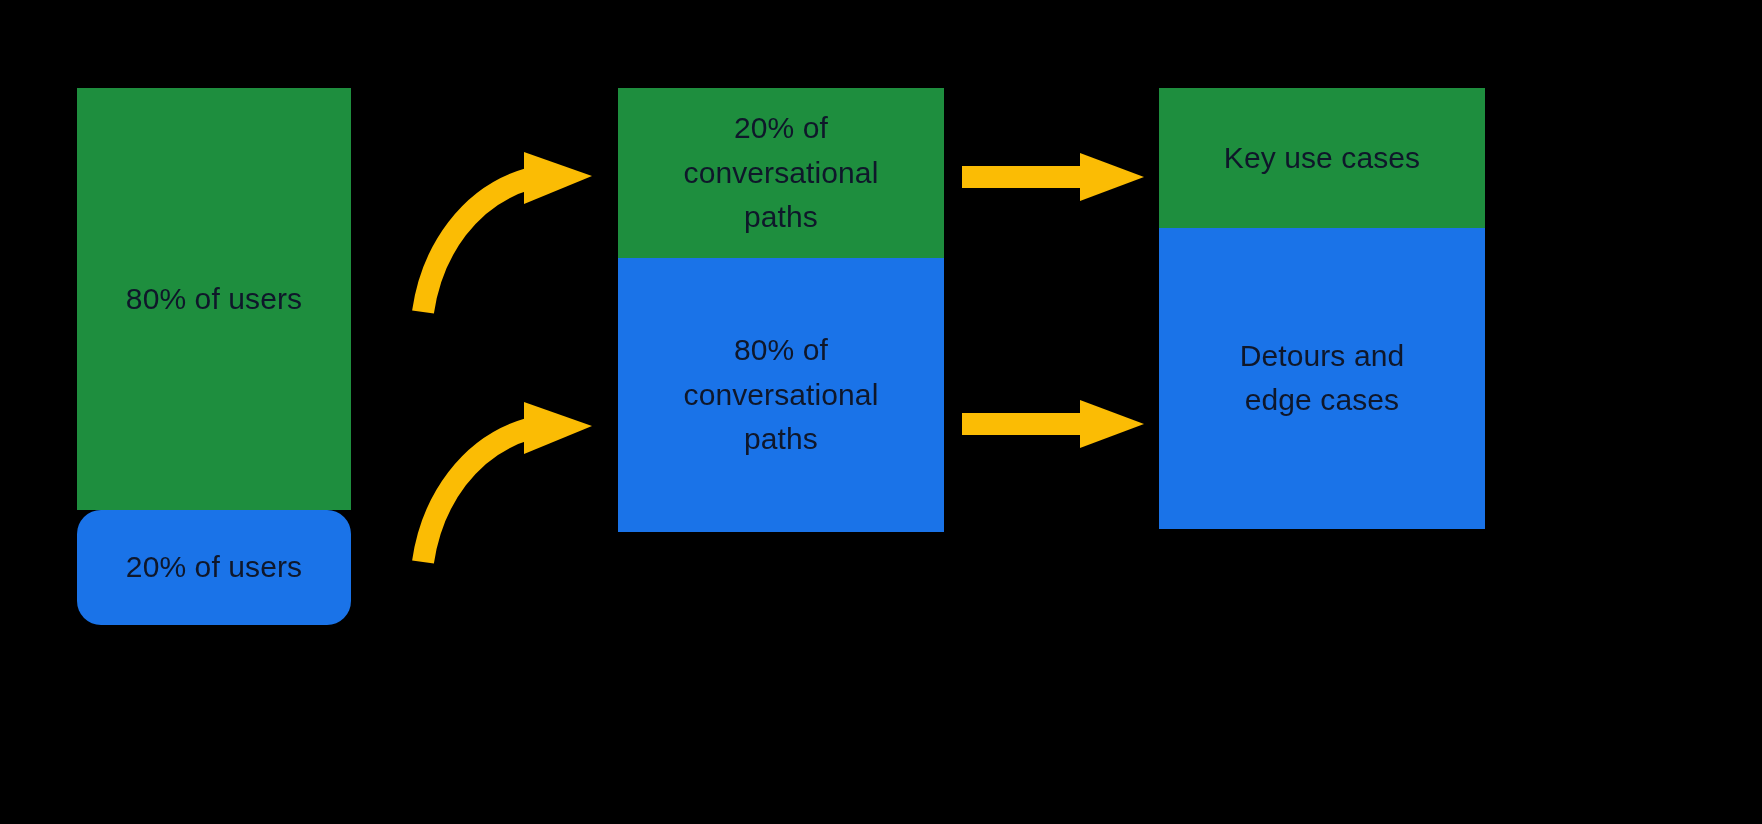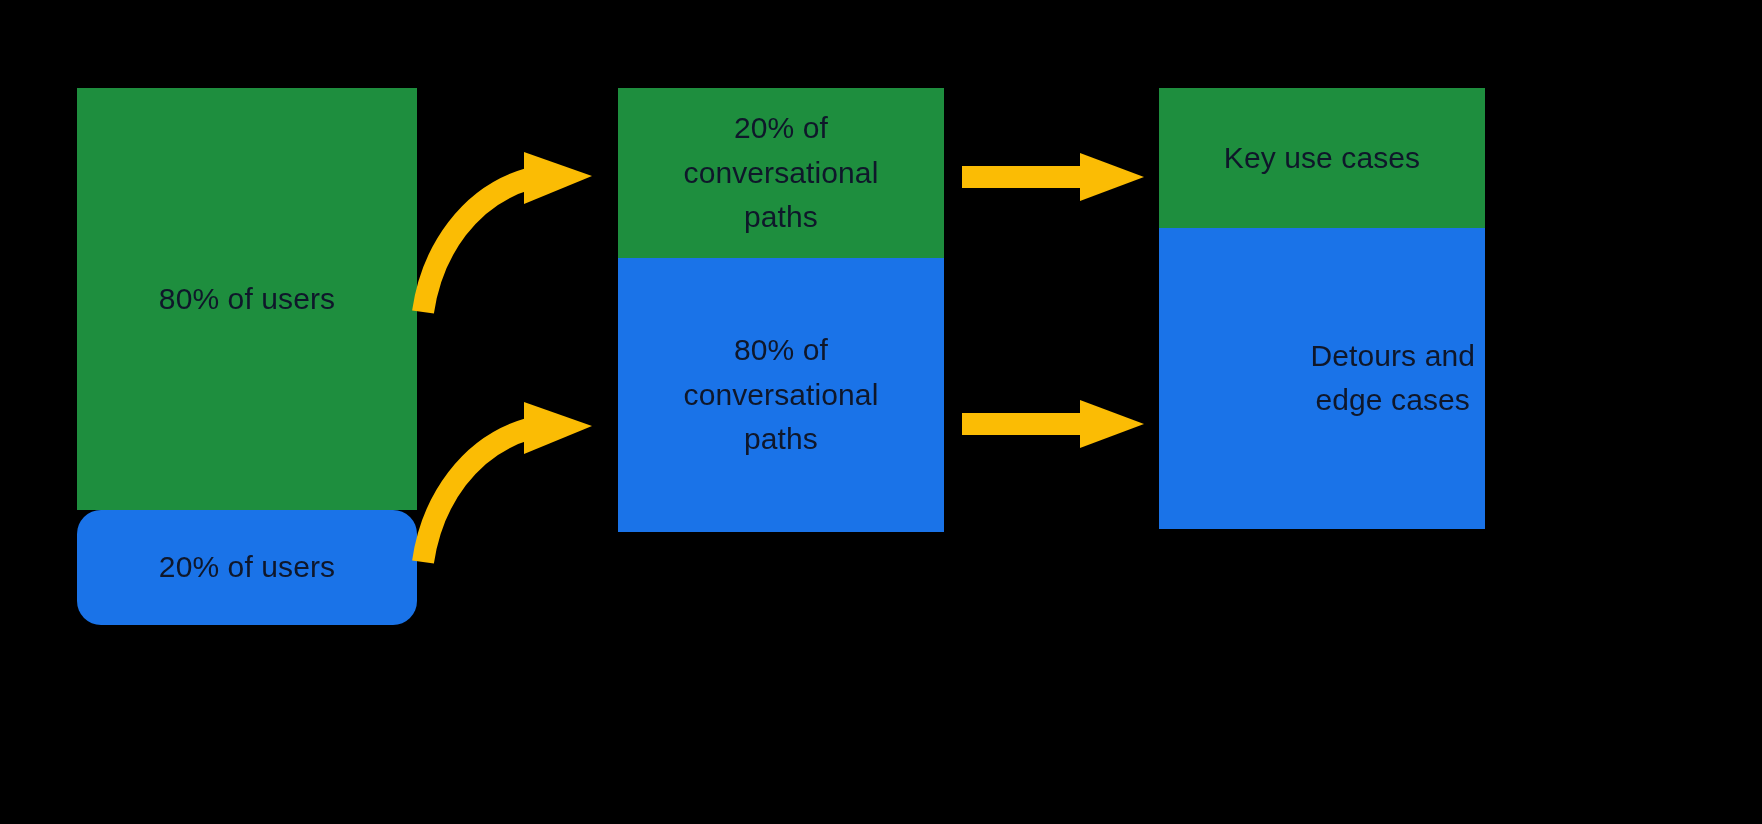--- a/index.html
+++ b/index.html
@@ -34,33 +34,33 @@
     line-height: 1.48;
     font-weight: 400;
     letter-spacing: 0.1px;
     white-space: pre-line;
     padding: 0 10px;
   }
   .seg-green { background: #1e8e3e; }
   .seg-blue  { background: #1a73e8; }
 
   
-  #col-users      { left: 77px;   top: 88px; width: 340px; height: 537px; }
+  #col-users      { left: 77px;   top: 88px; width: 274px; height: 537px; }
   #col-users .s0  { height: 422px; }
   #col-users .s1  { height: 115px; border-radius: 24px; }
 
   
   #col-paths      { left: 618px;  top: 88px; width: 326px; height: 537px; }
   #col-paths .s0  { height: 170px; }
   #col-paths .s1  { height: 274px; }
 
   
   #col-cases      { left: 1159px; top: 88px; width: 326px; height: 441px; }
   #col-cases .s0  { height: 170px; }
-  #col-cases .s1  { height: 367px; justify-content: flex-end; }
+  #col-cases .s1  { height: 367px; }
 
   .arrow-layer {
     position: absolute;
     left: 0; top: 0;
     width: 1762px;
     height: 824px;
     pointer-events: none;
   }
 </style>
 </head>

